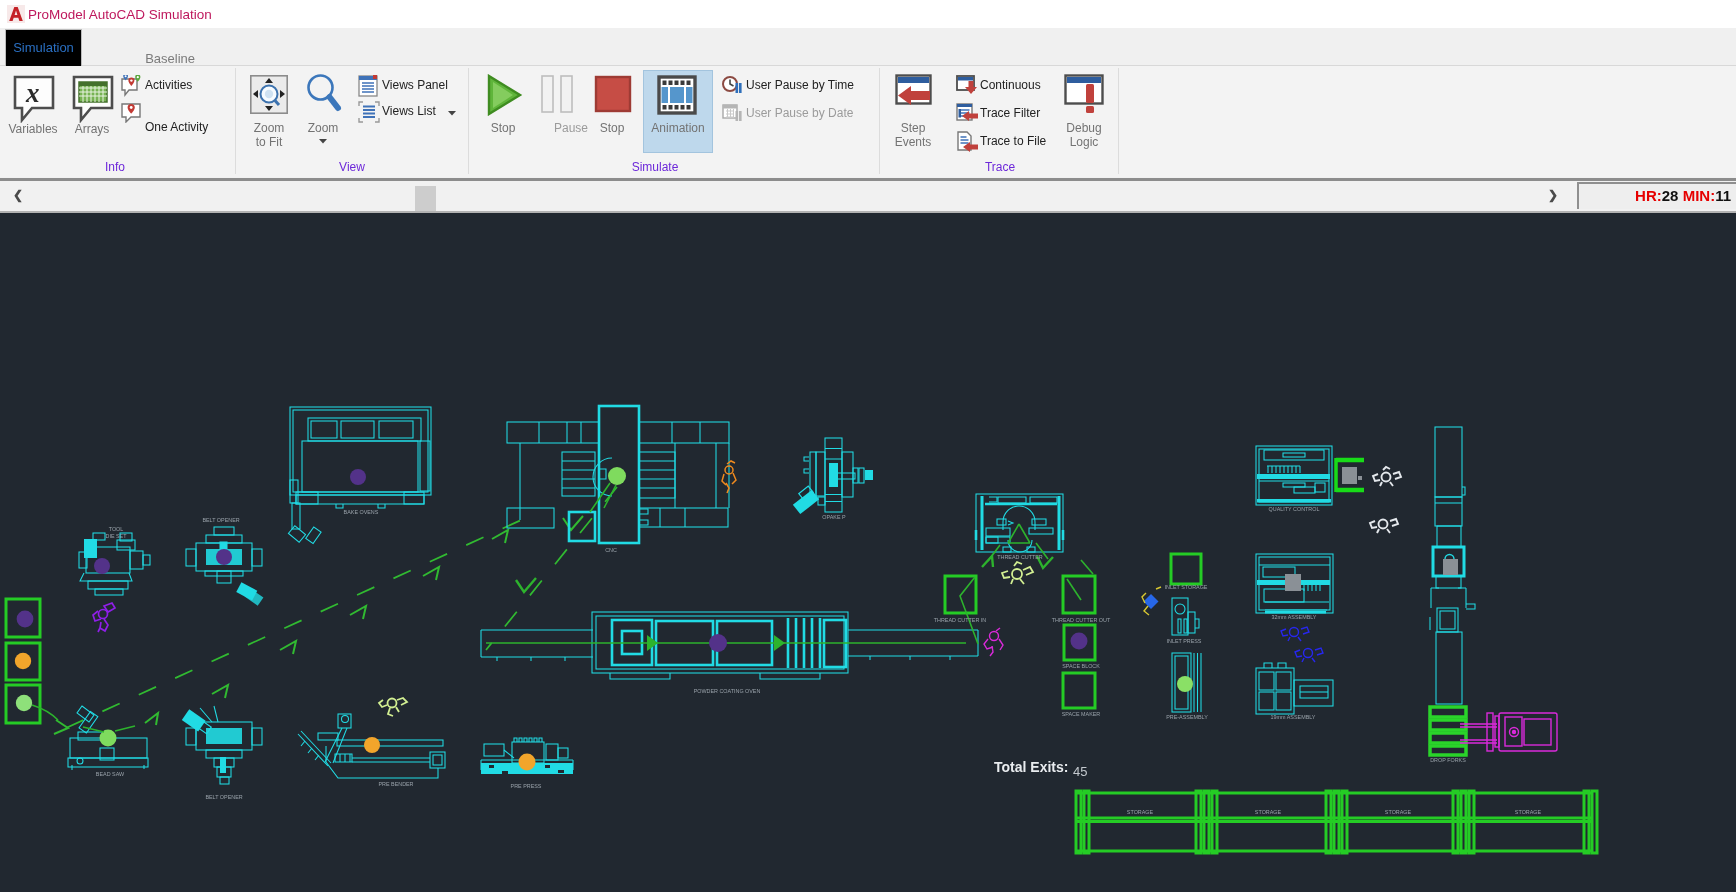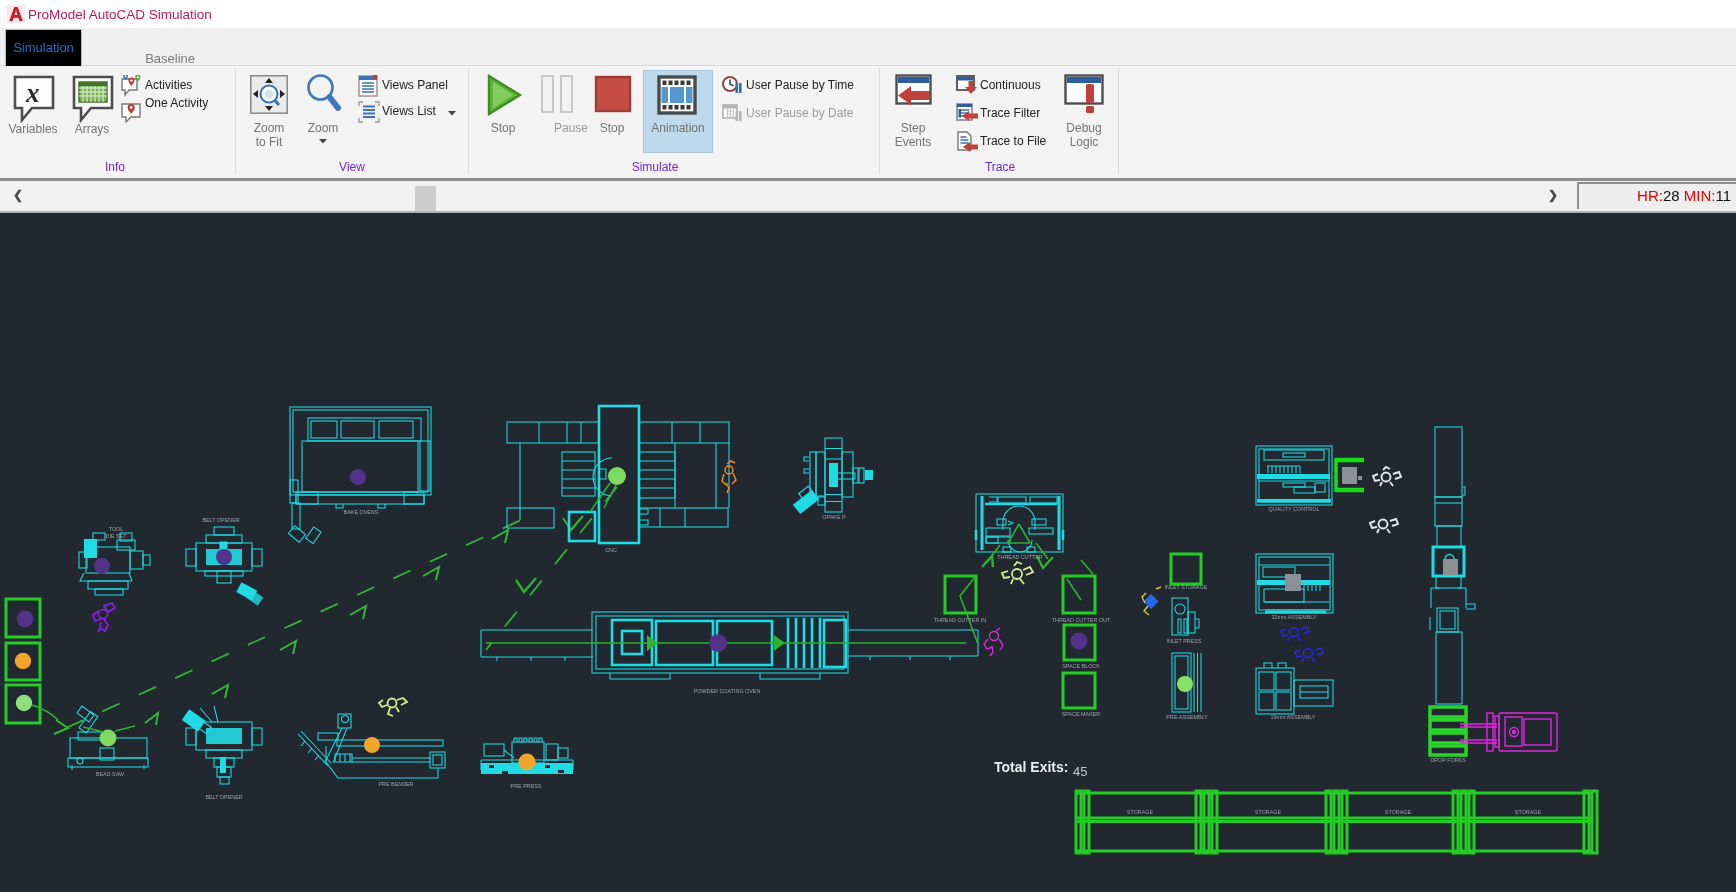--- a/index.html
+++ b/index.html
@@ -17,21 +17,21 @@
   .glabel{position:absolute;top:94px;font-size:12px;color:#6d28d9;text-align:center;}
   .ilabel{position:absolute;font-size:12px;color:#737373;text-align:center;}
   .slabel{position:absolute;font-size:12px;color:#222;}
   .gray{color:#9b9b9b;text-align:right;}
   #scrollrow{left:0;top:177px;width:1736px;height:36px;background:#f1f1f1;}
   #topband{left:0;top:1px;width:1736px;height:3px;background:#8c8c8c;}
   #botband{left:0;top:34px;width:1736px;height:2px;background:#b2b2b2;}
   #thumb{left:415px;top:9px;width:21px;height:26px;background:#cdcdcd;}
   .sarr{position:absolute;font-size:12px;color:#4a4a4a;font-weight:bold;}
   #hrbox{left:1577px;top:5px;width:159px;height:27px;background:#eeeeee;border-top:2px solid #8f8f8f;border-left:2px solid #8f8f8f;box-sizing:border-box;
-         font-size:15px;font-weight:normal;line-height:24px;text-align:right;padding-right:5px;color:#111;}
+         font-size:15px;font-weight:bold;line-height:24px;text-align:right;padding-right:5px;color:#111;}
   #hrbox .red{color:#e60000;}
 </style>
 </head>
 <body>
 <div class="abs" id="titlebar">
   <svg class="abs" style="left:7px;top:5px" width="18" height="18" viewBox="0 0 18 18">
     <rect x="0" y="0" width="18" height="18" fill="#f7e9e9"></rect>
     <path d="M2.2 16 L7.3 2 L10.7 2 L15.8 16 L12.4 16 L11.3 12.7 L6.7 12.7 L5.6 16 Z M7.6 10 L10.4 10 L9 5.6 Z" fill="#c42127"></path>
   </svg>
   <div class="abs" id="titletext">ProModel AutoCAD Simulation</div>
@@ -72,21 +72,21 @@
     <circle cx="4.6" cy="1.2" r="1" fill="#fff"></circle>
       <circle cx="16.8" cy="2.2" r="1.1" fill="#fff"></circle>
     <circle cx="10.4" cy="5.6" r="1.2" fill="#fff"></circle>
   </svg>
   <div class="slabel" style="left:145px;top:12px">Activities</div>
   <svg class="abs" style="left:121px;top:35px" width="22" height="22" viewBox="0 0 22 22">
     <path d="M1 3 h18 v13 h-9 l-5 5 v-5 h-4 z" fill="#fff" stroke="#777" stroke-width="1.4"></path>
     <path d="M6.6 6.5 a3.6 3.6 0 0 1 7.2 0 c0 2.7 -3.6 6.2 -3.6 6.2 c0 0 -3.6 -3.5 -3.6 -6.2 z" fill="#c23a34"></path>
     <circle cx="10.2" cy="6.5" r="1.4" fill="#fff"></circle>
   </svg>
-  <div class="slabel" style="left:145px;top:30px">One Activity</div>
+  <div class="slabel" style="left:145px;top:54px">One Activity</div>
 
   <svg class="abs" style="left:250px;top:9px" width="38" height="39" viewBox="0 0 38 39">
     <rect x="0.8" y="0.8" width="36.4" height="37.4" fill="#ebebeb" stroke="#8c8c8c" stroke-width="1.6"></rect>
     <circle cx="19" cy="19" r="8.5" fill="#f6fbff" stroke="#3c72ae" stroke-width="2"></circle>
     <circle cx="19" cy="19" r="4.2" fill="#cfe2f2"></circle>
     <line x1="25" y1="25.5" x2="29" y2="30" stroke="#3c72ae" stroke-width="3"></line>
     <path d="M19 3 l4 5 h-8 z" fill="#222"></path>
     <path d="M19 36 l4 -5 h-8 z" fill="#222"></path>
     <path d="M3 19 l5 -4 v8 z" fill="#222"></path>
     <path d="M35 19 l-5 -4 v8 z" fill="#222"></path>

